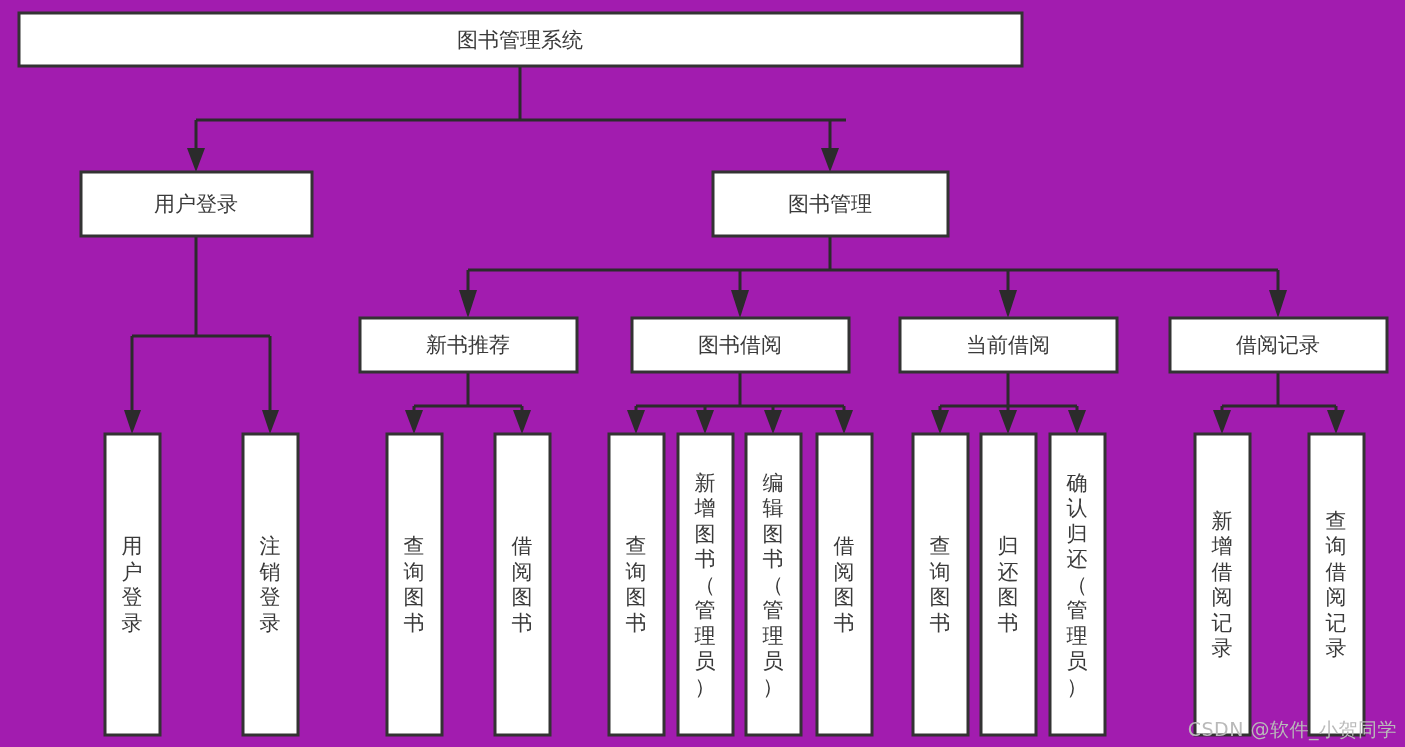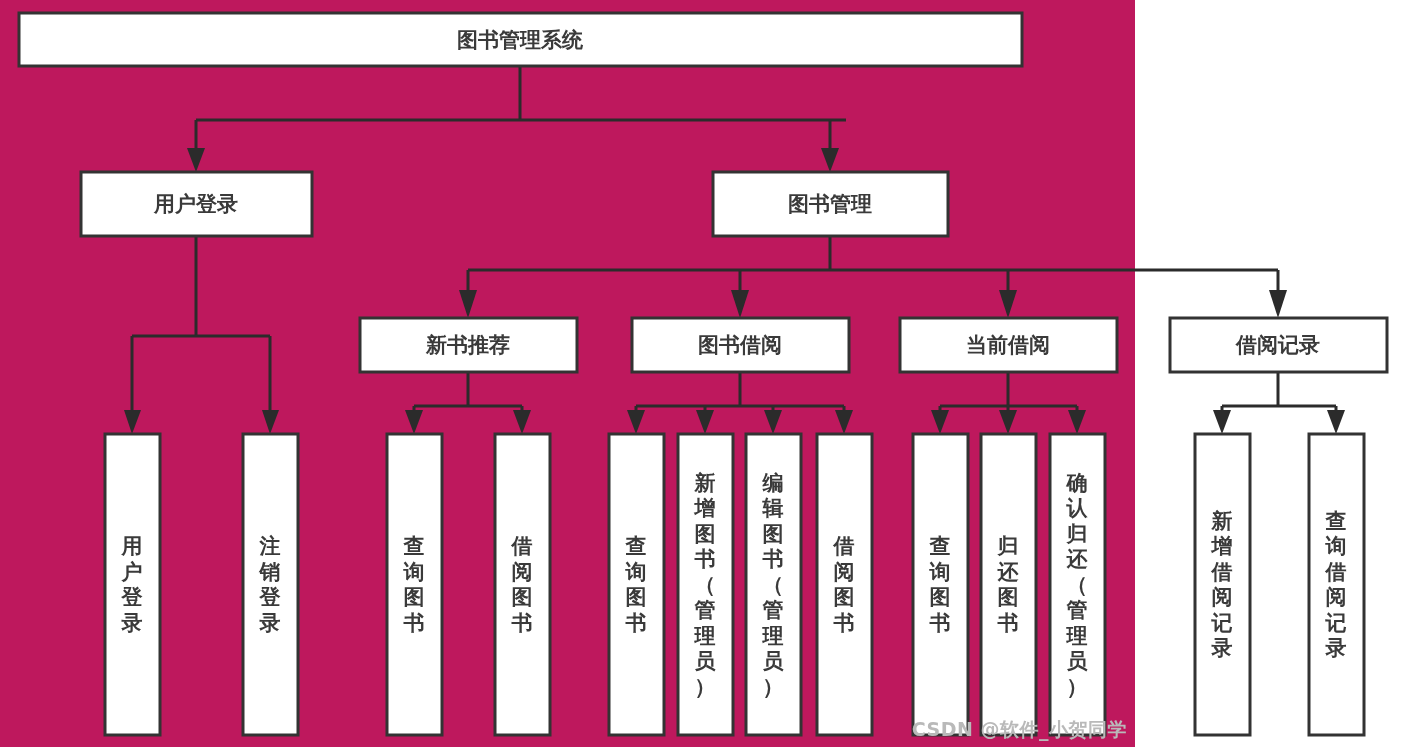--- a/index.html
+++ b/index.html
@@ -8,24 +8,23 @@
     background: #ffffff;
   }
   body {
     width: 1405px;
     height: 747px;
     overflow: hidden;
     font-family: "DejaVu Sans", "Liberation Sans", sans-serif;
   }
   #diagram-root {
     position: relative;
-    width: 1135px;
+    width: 1405px;
     height: 747px;
-    background: #be185d;
-    font-weight: bold;
+    background: #a21caf;
   }
   svg.flowchart {
     position: absolute;
     inset: 0;
     width: 1405px;
     height: 747px;
     display: block;
   }
   .node-rect {
     fill: #ffffff;

